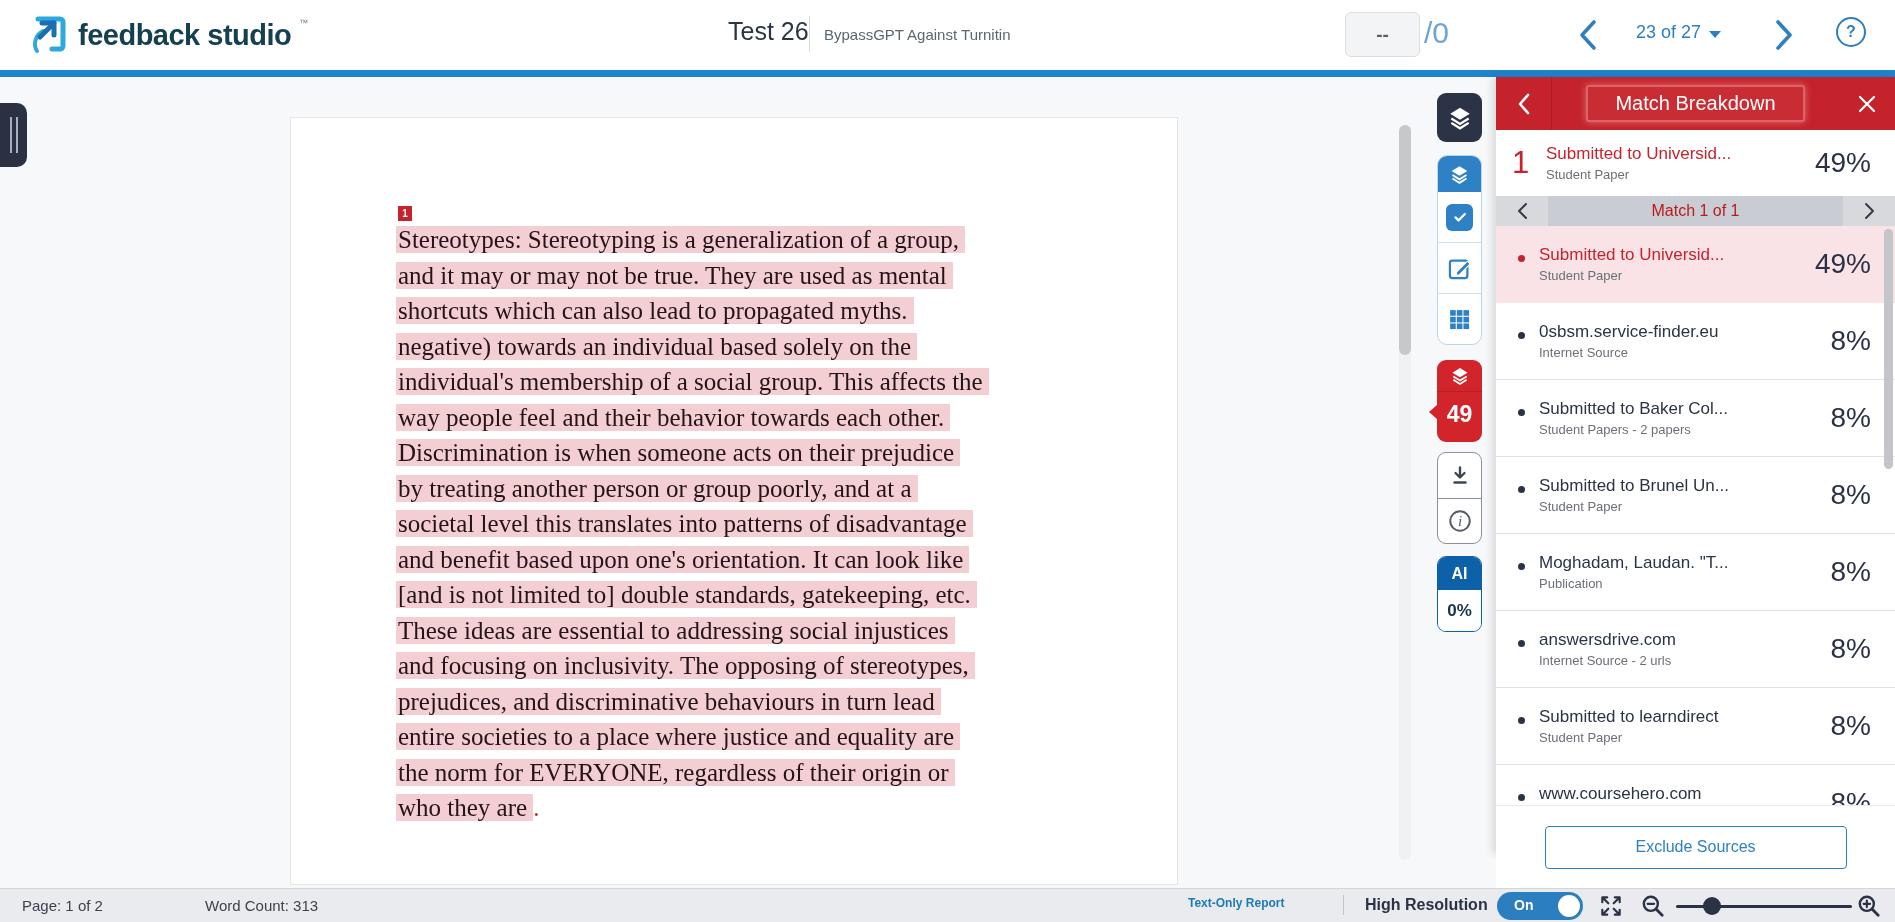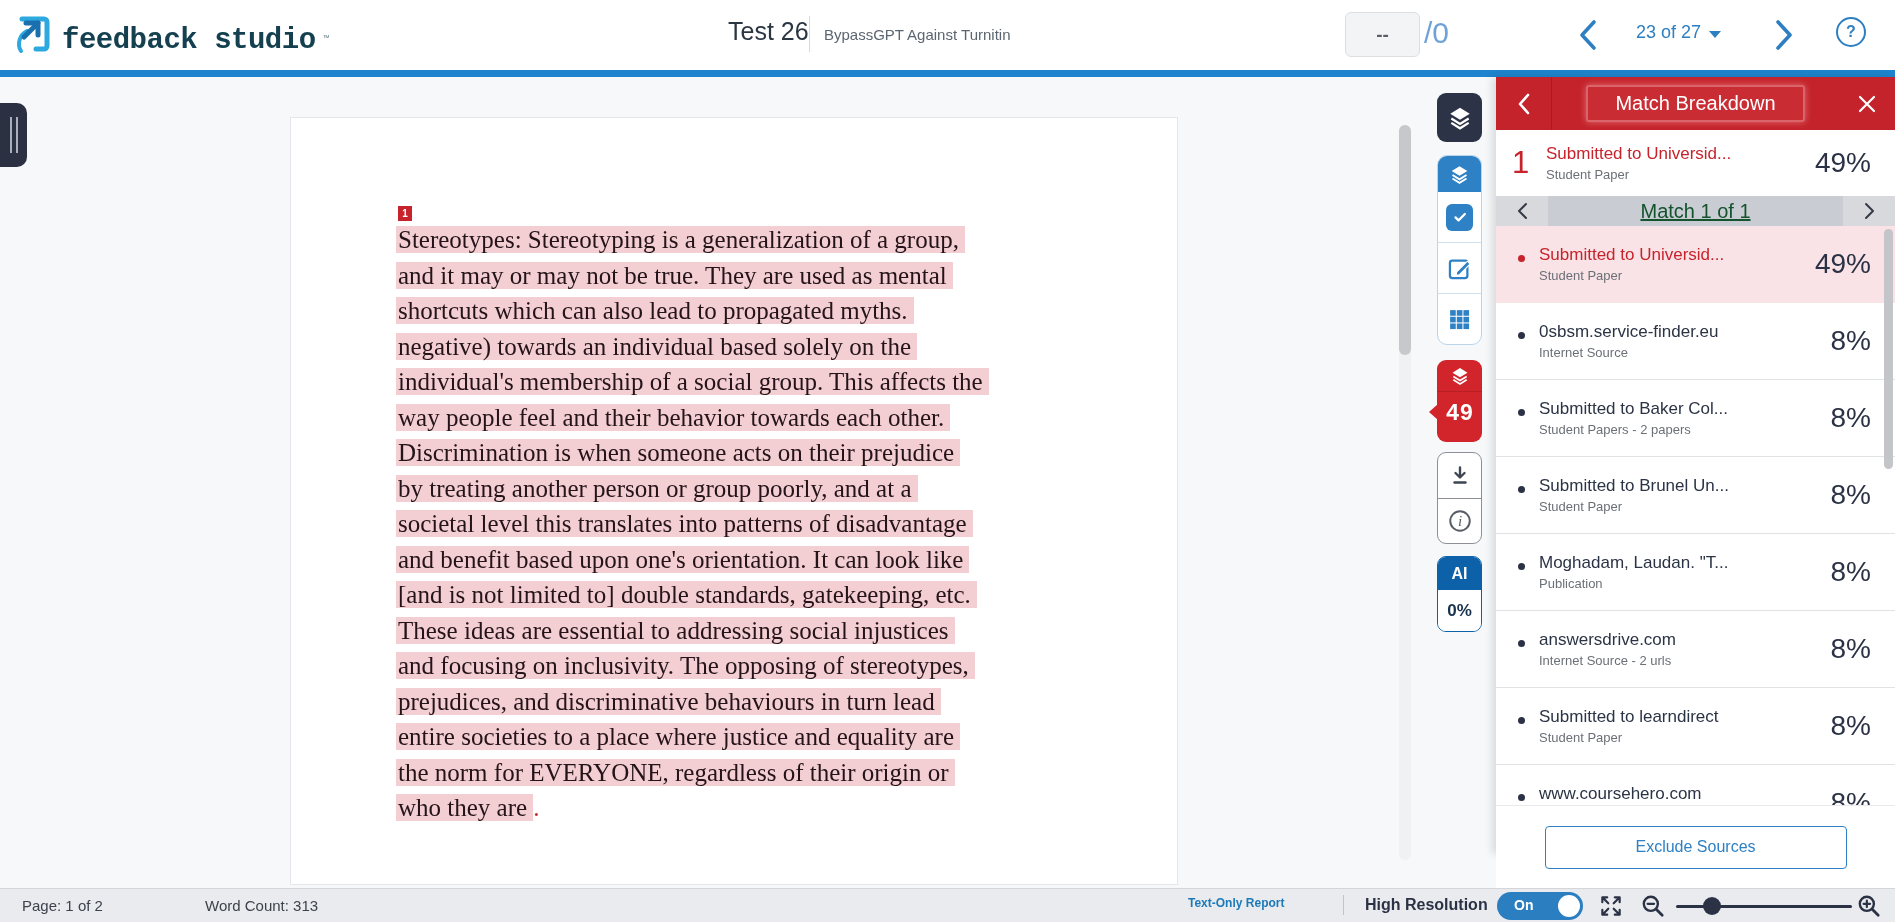--- a/index.html
+++ b/index.html
@@ -2,21 +2,21 @@
 <html><head>
 <meta charset="utf-8">
 <style>
   * { margin:0; padding:0; box-sizing:border-box; }
   html,body { width:1895px; height:922px; }
   body { font-family:"Liberation Sans", sans-serif; background:#fff; overflow:hidden; }
   #app { position:relative; width:1895px; height:922px; background:#f7f8fa; }
 
   
   .header { position:absolute; left:0; top:0; width:1895px; height:70px; background:#fff; }
-  .logo { position:absolute; left:14px; top:13px; display:flex; align-items:flex-end; gap:8px;font-family:Liberation Mono, monospace; }
+  .logo { position:absolute; left:30px; top:13px; display:flex; align-items:center; gap:8px; }
   .logo-text { font-size:29px; font-weight:700; color:#14404f; letter-spacing:-0.5px; }
   .logo-tm { font-size:9px; color:#14404f; vertical-align:top; position:relative; top:-12px; opacity:.7; }
   .doc-title { position:absolute; left:728px; top:17px; font-size:25px; color:#2b3642; }
   .header-vdiv { position:absolute; left:809px; top:16px; width:1px; height:36px; background:#d7dadd; }
   .doc-subtitle { position:absolute; left:824px; top:26px; font-size:15px; color:#5c6670; }
   .grade-box { position:absolute; left:1345px; top:12px; width:75px; height:45px; background:#f3f4f5;
                border:1px solid #dcdee1; border-radius:6px; color:#5a5e66; font-size:19px; font-weight:700;
                display:flex; align-items:center; justify-content:center; }
   .grade-total { position:absolute; left:1424px; top:16px; font-size:30px; font-weight:300; color:#6fa3d8; }
   .nav-chevron { position:absolute; top:13px; width:40px; height:44px; background:none; border:none; cursor:pointer;
@@ -51,21 +51,21 @@
   
   .tb { position:absolute; left:1437px; width:45px; }
   .tb-dark { top:93px; height:49px; background:#2c3346; border-radius:9px; display:flex; align-items:center; justify-content:center; cursor:pointer; }
   .tb-group { background:#fff; overflow:hidden; }
   .tb-blue-group { top:155px; border:1px solid #b9d5ec; border-radius:10px; }
   .tb-seg { display:flex; align-items:center; justify-content:center; cursor:pointer; }
   .tb-blue-head { height:36px; background:#2d81c4; }
   .tb-check-seg { height:50px; }
   .tb-check-box { width:27px; height:27px; background:#2d81c4; border-radius:6px; display:flex; align-items:center; justify-content:center; }
   .tb-edit-seg, .tb-grid-seg { height:51px; border-top:1px solid #cfe2f1; }
-  .tb-red { top:360px; height:82px; background:#d2242b; border-radius:9px; cursor:pointer;font-family:Liberation Mono, monospace; }
+  .tb-red { top:360px; height:82px; background:#d2242b; border-radius:9px; cursor:pointer; }
   .tb-red-head { height:32px; display:flex; align-items:center; justify-content:center; border-bottom:1px solid rgba(0,0,0,.12); }
   .tb-red-score { height:44px; color:#fff; font-size:23px; font-weight:700; display:flex; align-items:center; justify-content:center; }
   .tb-red-notch { position:absolute; left:-8px; top:44px; width:0; height:0;
                   border-top:8px solid transparent; border-bottom:8px solid transparent; border-right:9px solid #d2242b; }
   .tb-gray { top:452px; border:1px solid #8d9099; border-radius:9px; }
   .tb-dl-seg { height:45px; } .tb-info-seg { height:45px; border-top:1px solid #8d9099; }
   .tb-ai { top:556px; border:1.5px solid #0d61a9; border-radius:9px; }
   .tb-ai-head { height:33px; background:#0d61a9; color:#fff; font-size:16px; font-weight:700; }
   .tb-ai-score { height:41px; color:#17324d; font-size:17px; font-weight:700; background:#fff; }
 
@@ -83,21 +83,21 @@
                  padding:0 24px 0 16px; cursor:pointer; background:#fff; }
   .primary-index { font-size:31px; color:#c7232c; width:34px; }
   .src-titles { flex:1; min-width:0; }
   .src-title { font-size:17px; color:#2b3445; white-space:nowrap; overflow:hidden; }
   .src-title.red { color:#c7232c; }
   .src-sub { font-size:13px; color:#6b7077; margin-top:3px; }
   .src-pct { font-size:28px; font-weight:300; color:#2b3245; margin-left:8px; }
 
   .match-nav { position:absolute; left:0; top:119px; width:399px; height:30px; display:flex; }
   .match-nav-btn { width:52px; height:30px; background:#d7d9dc; border:none; display:flex; align-items:center; justify-content:center; cursor:pointer; }
-  .match-nav-label { flex:1; background:#c9ccd2; color:#14532d; font-size:20px; display:flex; align-items:center; justify-content:center;text-decoration:underline; }
+  .match-nav-label { flex:1; background:#c9ccd2; color:#b91c1c; font-size:16px; display:flex; align-items:center; justify-content:center; }
 
   .source-list { position:absolute; left:0; top:149px; width:399px; }
   .source-row { height:77px; display:flex; align-items:center; padding:0 24px 0 16px; cursor:pointer;
                 border-bottom:1px solid #e0e2e5; background:#fff; }
   .source-row.selected { background:#f9e3e6; border-bottom-color:#f9e3e6; }
   .bullet { width:7px; height:7px; border-radius:50%; background:#2b3245; margin:0 14px 12px 6px; flex:none; }
   .source-row.selected .bullet { background:#c7232c; }
   .panel-scroll-thumb { position:absolute; right:2px; top:152px; width:9px; height:240px; background:#c3c5c9; border-radius:5px; cursor:grab; }
 
   .exclude-wrap { position:absolute; left:0; top:728px; width:399px; height:83px; background:#fff;

